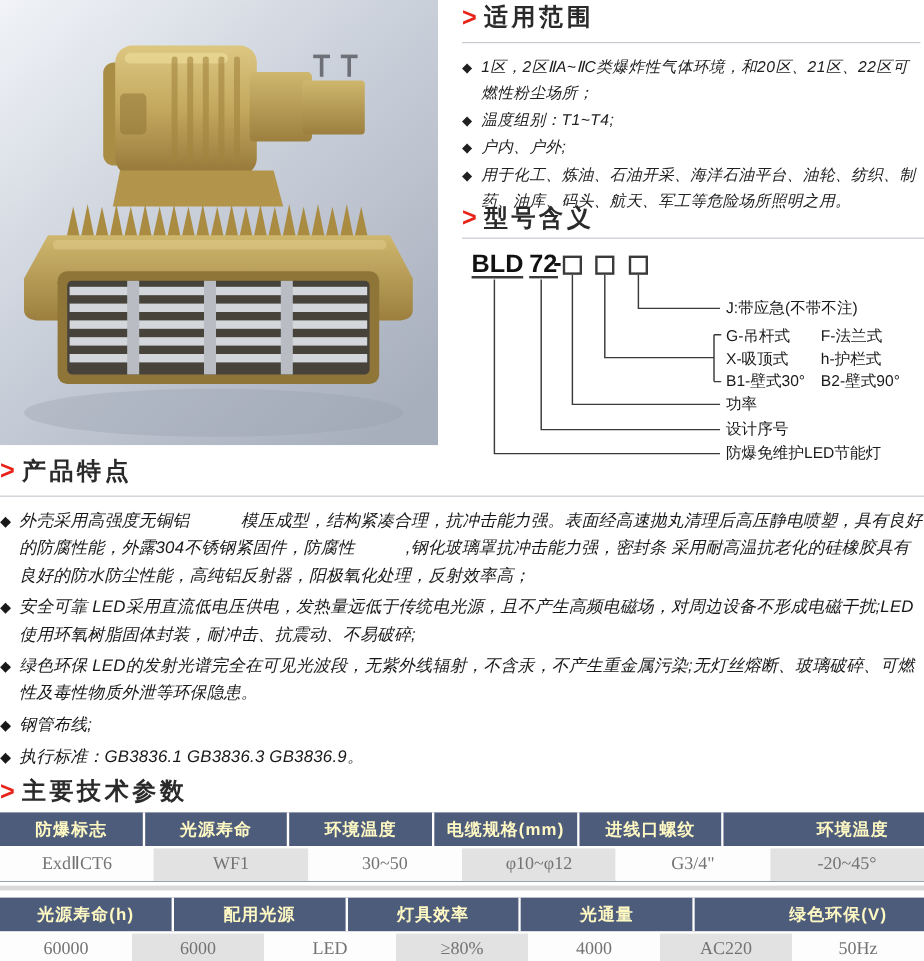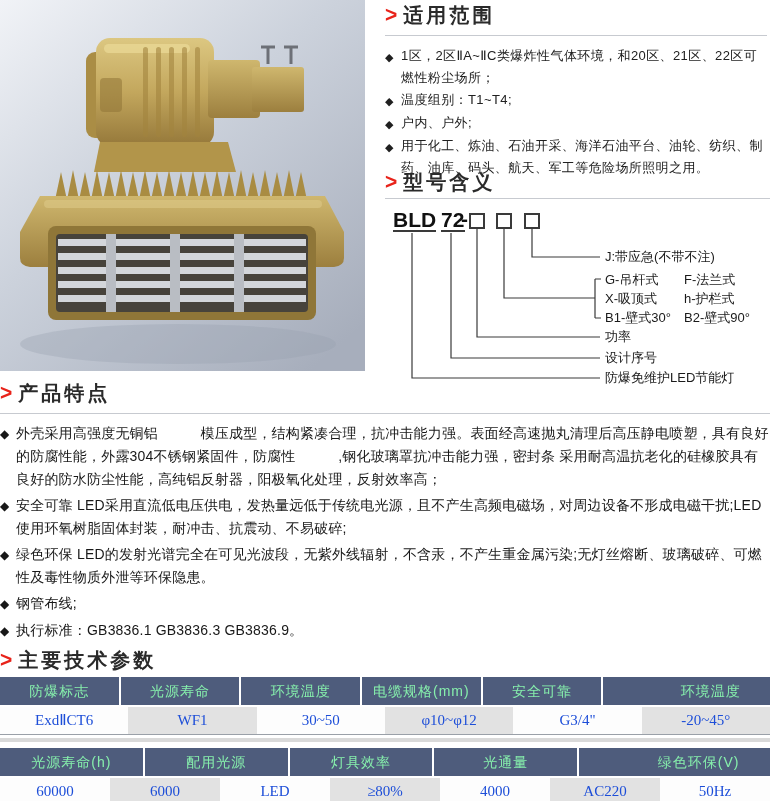--- a/index.html
+++ b/index.html
@@ -9,21 +9,21 @@
   
   .sec-title{display:flex;align-items:center;margin:0;font-size:20px;font-weight:bold;
              color:#2a2a2a;letter-spacing:3px;line-height:24px;}
   .sec-title .gt{color:#e8231a;font-weight:bold;letter-spacing:0;margin-right:6px;
                  font-size:21px;transform:scaleY(1.05);}
   .rule{height:1px;background:#c7cad0;margin-top:8px;}
 
   
   .li{display:flex;align-items:flex-start;}
   .dm{flex:0 0 16px;}
-  .tx{flex:1 1 auto;}
+  .tx{flex:1 1 auto;font-style:italic;}
 
   .scope{position:absolute;left:385px;top:3px;width:382px;}
   .scope .blist{margin-top:9px;font-size:13px;line-height:22px;letter-spacing:0.4px;color:#202020;}
   .scope .dm{font-size:11px;padding-top:1px;}
 
   .model{position:absolute;left:385px;top:170px;width:385px;}
   .model .rule{margin-top:4px;}
   .model svg{display:block;margin-top:1px;}
   .model text{font-family:"Liberation Sans",sans-serif;fill:#1a1a1a;font-size:13px;}
   .model text.code{font-size:21px;font-weight:bold;fill:#111;}
@@ -33,25 +33,25 @@
   .features{position:absolute;left:0;top:381px;width:770px;}
   .features .blist{margin-top:8px;font-size:14px;line-height:23px;letter-spacing:0.2px;color:#181818;}
   .features .li{margin-bottom:3px;}
   .features .dm{font-size:12px;padding-top:1px;}
 
   .params{position:absolute;left:0;top:648px;width:770px;}
   .params .sec-title{margin-bottom:5px;}
   .ptable{margin-top:0;}
   .trow{display:flex;}
   .trow .cell{flex:1 1 0;text-align:center;overflow:hidden;white-space:nowrap;}
-  .trow.head .cell{background:#4e5c7c;color:#86efac;font-weight:normal;font-size:14px;
+  .trow.head .cell{background:#4e5c7c;color:#fef9c3;font-weight:bold;font-size:14px;
                    height:28px;line-height:28px;border-right:2px solid #ffffff;letter-spacing:1px;}
   .trow.head .cell:last-child{border-right:none;padding-left:48px;}
   .trow.vals{margin-top:2px;border-bottom:1px solid #9aa0a8;}
-  .trow.vals .cell{font-family:"Liberation Serif",serif;font-size:15px;color:#1d4ed8;
+  .trow.vals .cell{font-family:"Liberation Serif",serif;font-size:15px;color:#737373;
                    background:#fdfdfd;height:27px;line-height:27px;}
   .trow.vals .cell:nth-child(even){background:#e2e2e2;}
   .band{height:4px;background:#d9d9d9;margin-top:3px;}
   .tgap{height:6px;}
 </style>
 </head>
 <body>
 
 <div class="page">
 
@@ -219,21 +219,21 @@
       <span class="gt">&gt;</span>
       <span>主要技术参数</span>
     </h2>
 
     <div class="ptable">
       <div class="trow head">
         <span class="cell">防爆标志</span>
         <span class="cell">光源寿命</span>
         <span class="cell">环境温度</span>
         <span class="cell">电缆规格(mm)</span>
-        <span class="cell">安全可靠</span>
+        <span class="cell">进线口螺纹</span>
         <span class="cell">环境温度</span>
       </div>
       <div class="trow vals">
         <span class="cell">ExdⅡCT6</span>
         <span class="cell">WF1</span>
         <span class="cell">30~50</span>
         <span class="cell">φ10~φ12</span>
         <span class="cell">G3/4"</span>
         <span class="cell">-20~45°</span>
       </div>

